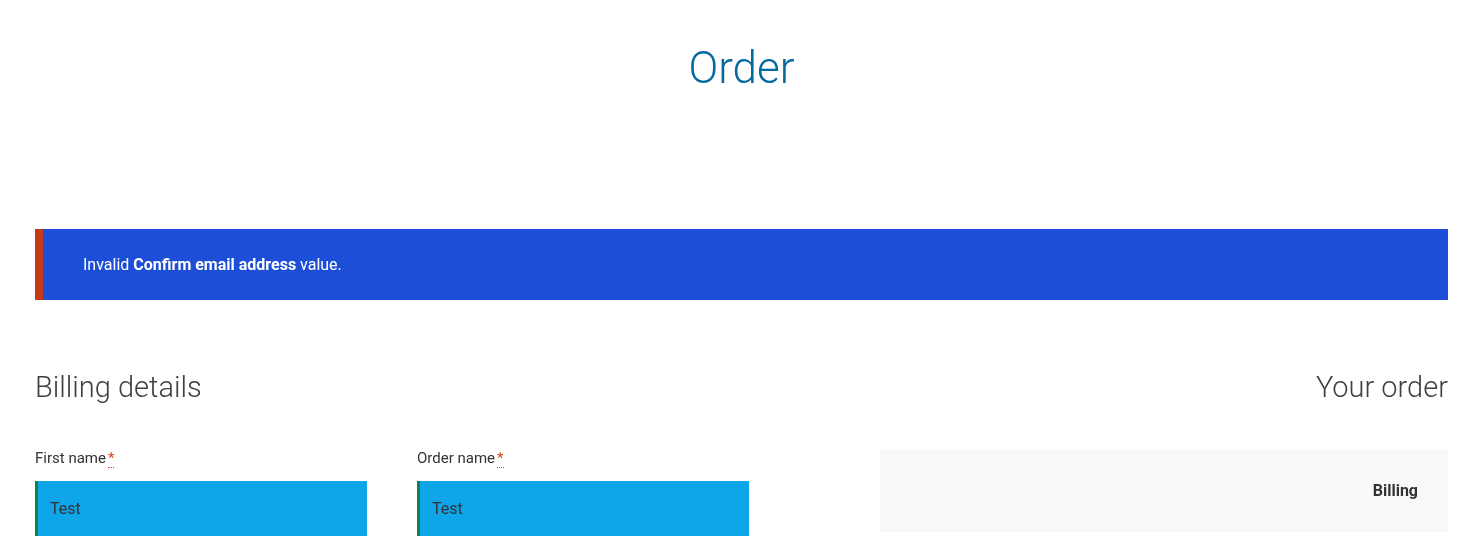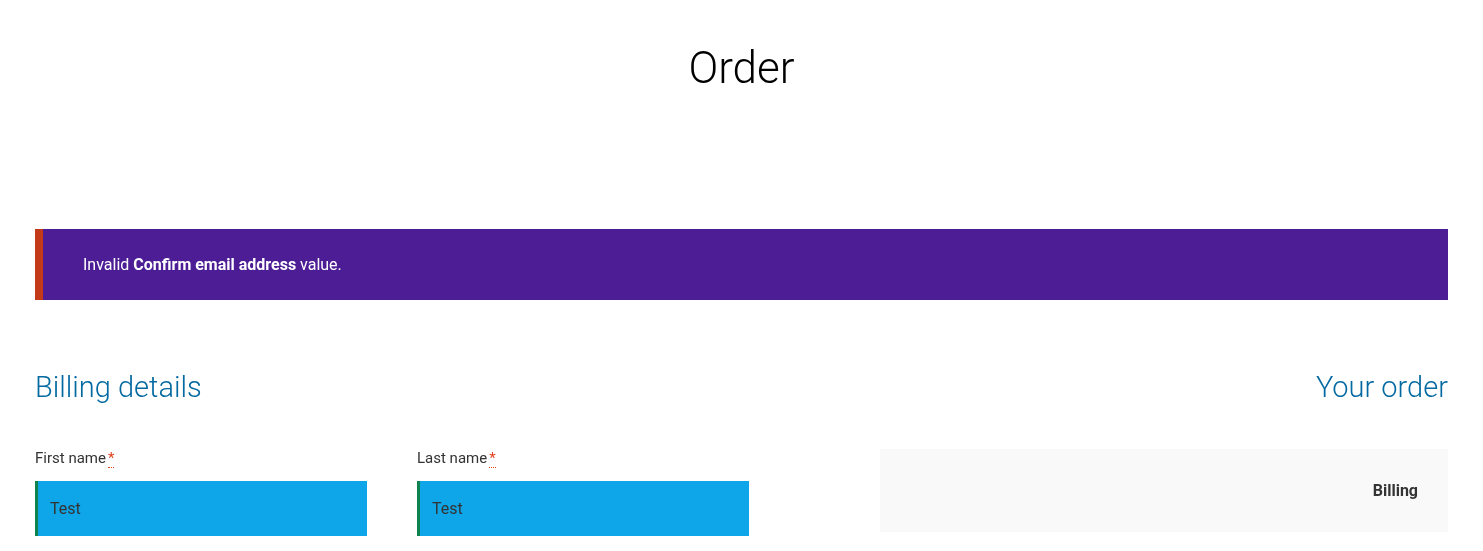--- a/index.html
+++ b/index.html
@@ -11,26 +11,26 @@
       font-family: -apple-system, BlinkMacSystemFont, "Segoe UI", Roboto, "Helvetica Neue", Arial, sans-serif;
       background: #fff;
       color: #333;
       padding: 0 35px;
       width: 1483px;
     }
     .page-title {
       text-align: center;
       font-size: 44px;
       font-weight: 300;
-      color: #000000;
+      color: #0369a1;
       margin-top: 42px;
       margin-bottom: 135px;
     }
     .error-banner {
-      background: #4c1d95;
+      background: #1d4ed8;
       border-left: 8px solid #c33a18;
       color: #fff;
       padding: 26px 40px;
       font-size: 16px;
       margin-bottom: 70px;
     }
     .error-banner .bold {
       font-weight: 700;
     }
     .columns {
@@ -40,21 +40,21 @@
     .billing-col {
       flex: 0 0 785px;
     }
     .order-col {
       flex: 1;
       text-align: right;
     }
     .section-heading {
       font-size: 29px;
       font-weight: 300;
-      color: #0369a1;
+      color: #404040;
       margin-bottom: 45px;
     }
     .field-row {
       display: flex;
       gap: 50px;
     }
     .field {
       display: flex;
       flex-direction: column;
       justify-content: space-between;
@@ -112,21 +112,21 @@
     <h2 class="section-heading">Billing details</h2>
     <div class="field-row">
       <div class="field field-half">
         <label class="field-label">
           <span>First name</span><span class="required">*</span>
         </label>
         <input type="text" class="text-input" value="Test" style="">
       </div>
       <div class="field field-half">
         <label class="field-label">
-          <span>Last name</span><span class="required">*</span>
+          <span>Order name</span><span class="required">*</span>
         </label>
         <input type="text" class="text-input" value="Test" style="">
       </div>
     </div>
   </div>
 
   <div class="order-col">
     <h2 class="section-heading">Your order</h2>
     <div class="order-table-header">
       <div class="col-subtotal">Billing</div>

